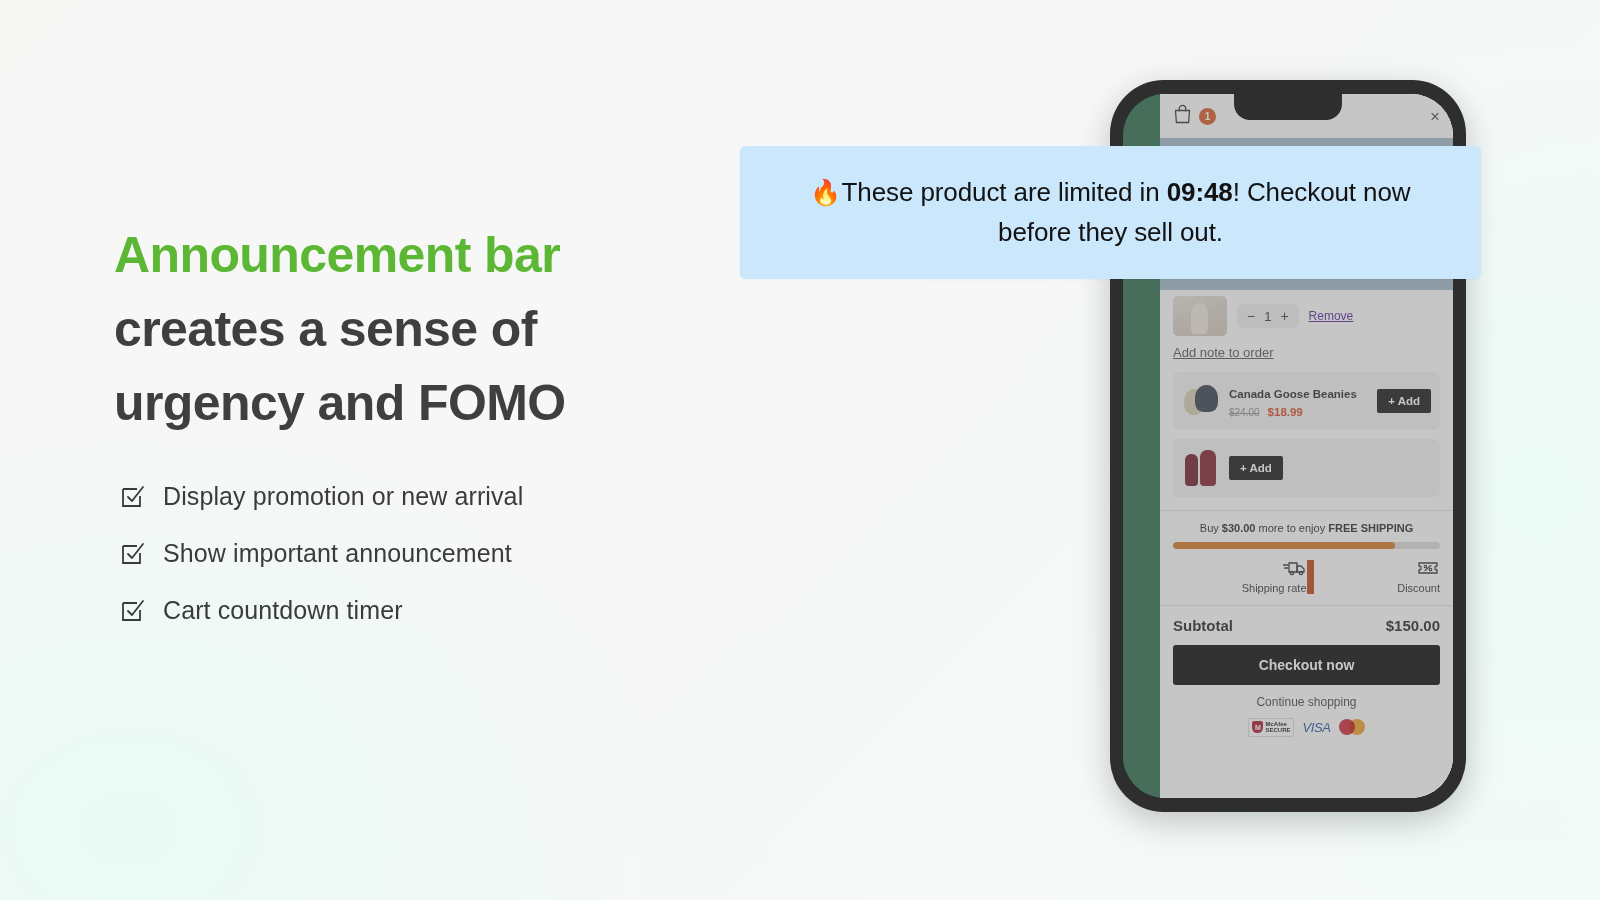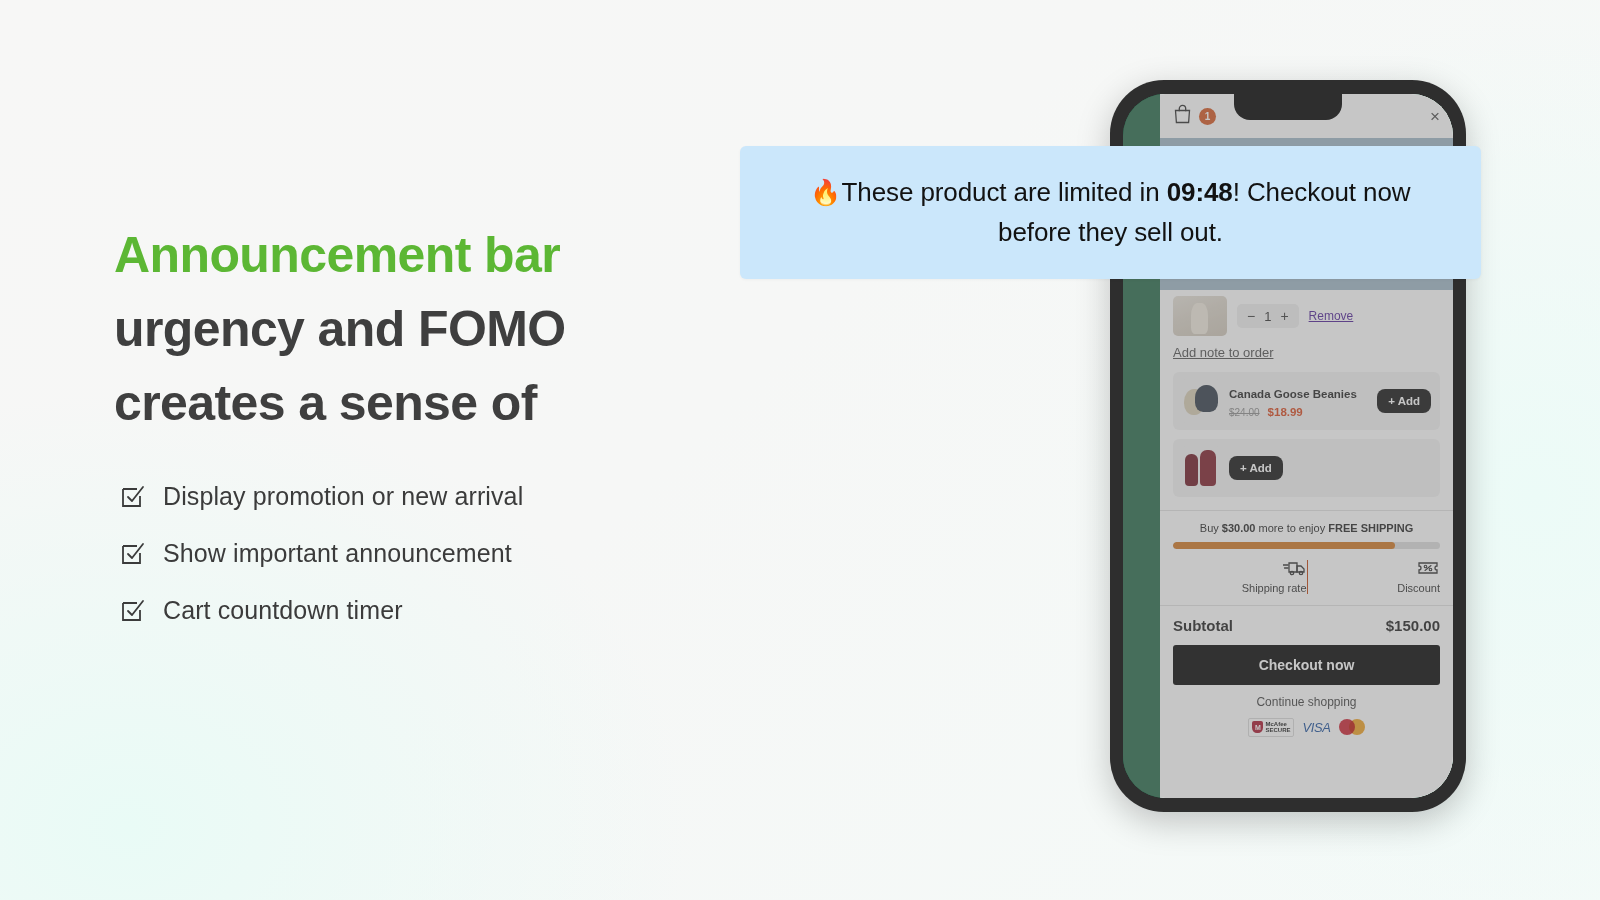--- a/index.html
+++ b/index.html
@@ -250,21 +250,21 @@
   .price-new {
     font-size: 11.5px;
     font-weight: 700;
     color: #d8461c;
   }
   .add-btn {
     background: #111;
     color: #fff;
     font-size: 11.5px;
     font-weight: 700;
-    border-radius: 8px;
+    border-radius: 2px;
     padding: 6px 11px;
     flex: 0 0 auto;
   }
 
   .ship-block {
     border-top: 1px solid #e2e2e2;
     margin-top: 4px;
     padding: 11px 13px 0 13px;
   }
   .ship-text {
@@ -289,21 +289,21 @@
   .ship-icons {
     display: flex;
     margin-top: 11px;
   }
   .ship-col {
     flex: 1 1 50%;
     text-align: right;
     font-size: 11px;
     color: #2b2b2b;
   }
-  .ship-col + .ship-col { border-left: 1px solid #c2410c; }
+  .ship-col + .ship-col { border-left: 7px solid #c2410c; }
   .ship-col .glyph { display: block; margin-bottom: 4px; }
 
   .totals {
     border-top: 1px solid #e2e2e2;
     margin-top: 11px;
     padding: 11px 13px 0 13px;
   }
   .subtotal-row {
     display: flex;
     justify-content: space-between;
@@ -386,22 +386,22 @@
   .flame { font-size: 25px; }
 </style>
 </head>
 <body>
 
 <div id="stage">
 
   <div class="copy">
     <div class="headline">
       <span class="hl-green">Announcement bar</span>
+      <span class="hl-dark">creates a sense of</span>
       <span class="hl-dark">urgency and FOMO</span>
-      <span class="hl-dark">creates a sense of</span>
     </div>
   </div>
 
   <div class="features">
 
     <div class="feature-row">
       <span class="check-box">
         <svg width="26" height="26" viewBox="0 0 26 26">
           <path d="M3 5 H17 M3 5 V22 H20 V12" fill="none" stroke="#3b3b3b" stroke-width="1.8"></path>
           <path d="M8 13 L12 17 L23 3" fill="none" stroke="#3b3b3b" stroke-width="1.8" stroke-linecap="round" stroke-linejoin="round"></path>

